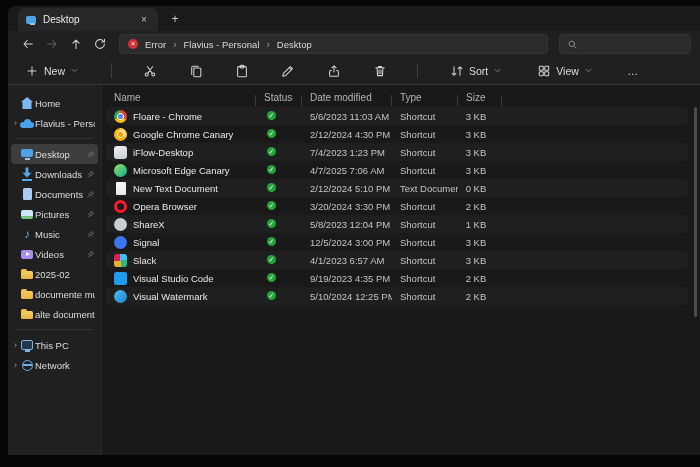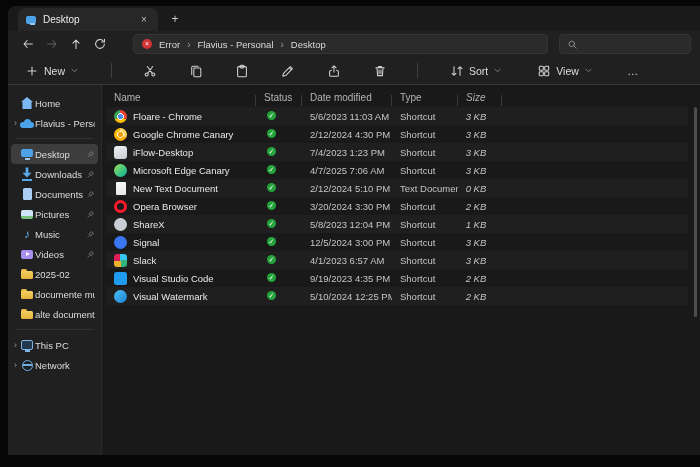--- a/index.html
+++ b/index.html
@@ -27,21 +27,21 @@
   .tab-close{ color:#bdbdbd; font-size:10px; width:14px; height:14px; line-height:14px; text-align:center; border-radius:3px; }
   .tab-close::before{ content:"\00D7"; }
   .newtab{ color:#c9c9c9; font-size:12px; margin:0 0 5px 10px; width:14px; text-align:center; }
   .newtab::before{ content:"\002B"; }
   
   .navbar{ height:26px; display:flex; align-items:center; padding:0 9px; gap:3px; flex:none; }
   .navbtn{ width:21px; height:20px; display:flex; align-items:center; justify-content:center; border-radius:4px; }
   .svgi{ width:14px; height:14px; stroke:#d2d2d2; fill:none; stroke-width:1.2; stroke-linecap:round; stroke-linejoin:round; }
   .navbtn.disabled .svgi{ stroke:#5e5e5e; }
   .addressbar{
-    flex:1; height:20px; margin-left:20px; background:#2b2b2b; border:1px solid #343434; border-radius:4px;
+    flex:1; height:20px; margin-left:6px; background:#2b2b2b; border:1px solid #343434; border-radius:4px;
     display:flex; align-items:center; padding:0 8px; gap:5px; font-size:9.5px; color:#d8d8d8; min-width:0;
   }
   .err-ic{ width:10px; height:10px; border-radius:50%; background:#d13438; color:#fff; font-size:7px; line-height:10px; text-align:center; flex:none; }
   .err-ic::before{ content:"\00D7"; }
   .crumb{ white-space:nowrap; padding:0 2px; }
   .crumb-sep{ color:#9a9a9a; font-size:10px; }
   .crumb-sep::before{ content:"\203A"; }
   .searchbox{
     width:132px; height:20px; margin-left:8px; background:#2b2b2b; border:1px solid #343434; border-radius:4px;
     display:flex; align-items:center; padding:0 7px; flex:none;
@@ -97,21 +97,21 @@
   .ic-network::after{ content:""; position:absolute; left:2.5px; right:2.5px; top:6.3px; height:1.4px; background:#6fb0ea; }
   
   .content{ flex:1; background:#191919; position:relative; padding-top:3px; min-width:0; }
   .list-header{ display:flex; align-items:center; height:18px; font-size:10px; color:#b3b3b3; margin:0 12px 0 4px; }
   .hcell{ position:relative; padding-left:8px; white-space:nowrap; }
   .hcell::after{ content:""; position:absolute; right:0; top:3px; width:1px; height:11px; background:#3a3a3a; }
   .c-name{ width:150px; }
   .c-status{ width:46px; }
   .c-date{ width:90px; }
   .c-type{ width:66px; }
-  .c-size{ width:44px;font-style:italic; }
+  .c-size{ width:44px; }
   .hcell.c-size{ padding-left:8px; }
   .rows{ margin:1px 12px 0 4px; }
   .frow{ display:flex; align-items:center; height:18px; border-radius:3px; font-size:9.5px; color:#c4c4c4; }
   .frow:nth-child(odd){ background:#1f1f1f; }
   .cell{ padding-left:8px; white-space:nowrap; overflow:hidden; }
   .cell.c-name{ display:flex; align-items:center; gap:6px; color:#e8e8e8; }
   .cell.c-size{ text-align:center; padding-right:8px; padding-left:0; }
   .fic{ width:13px; height:13px; flex:none; position:relative; }
   .status-dot{ width:9px; height:9px; border-radius:50%; background:#23a33a; margin-left:3px; display:inline-block; position:relative; }
   .status-dot::before{ content:"\2713"; position:absolute; inset:0; color:#ffffff; font-size:7px; line-height:9px; text-align:center; }

